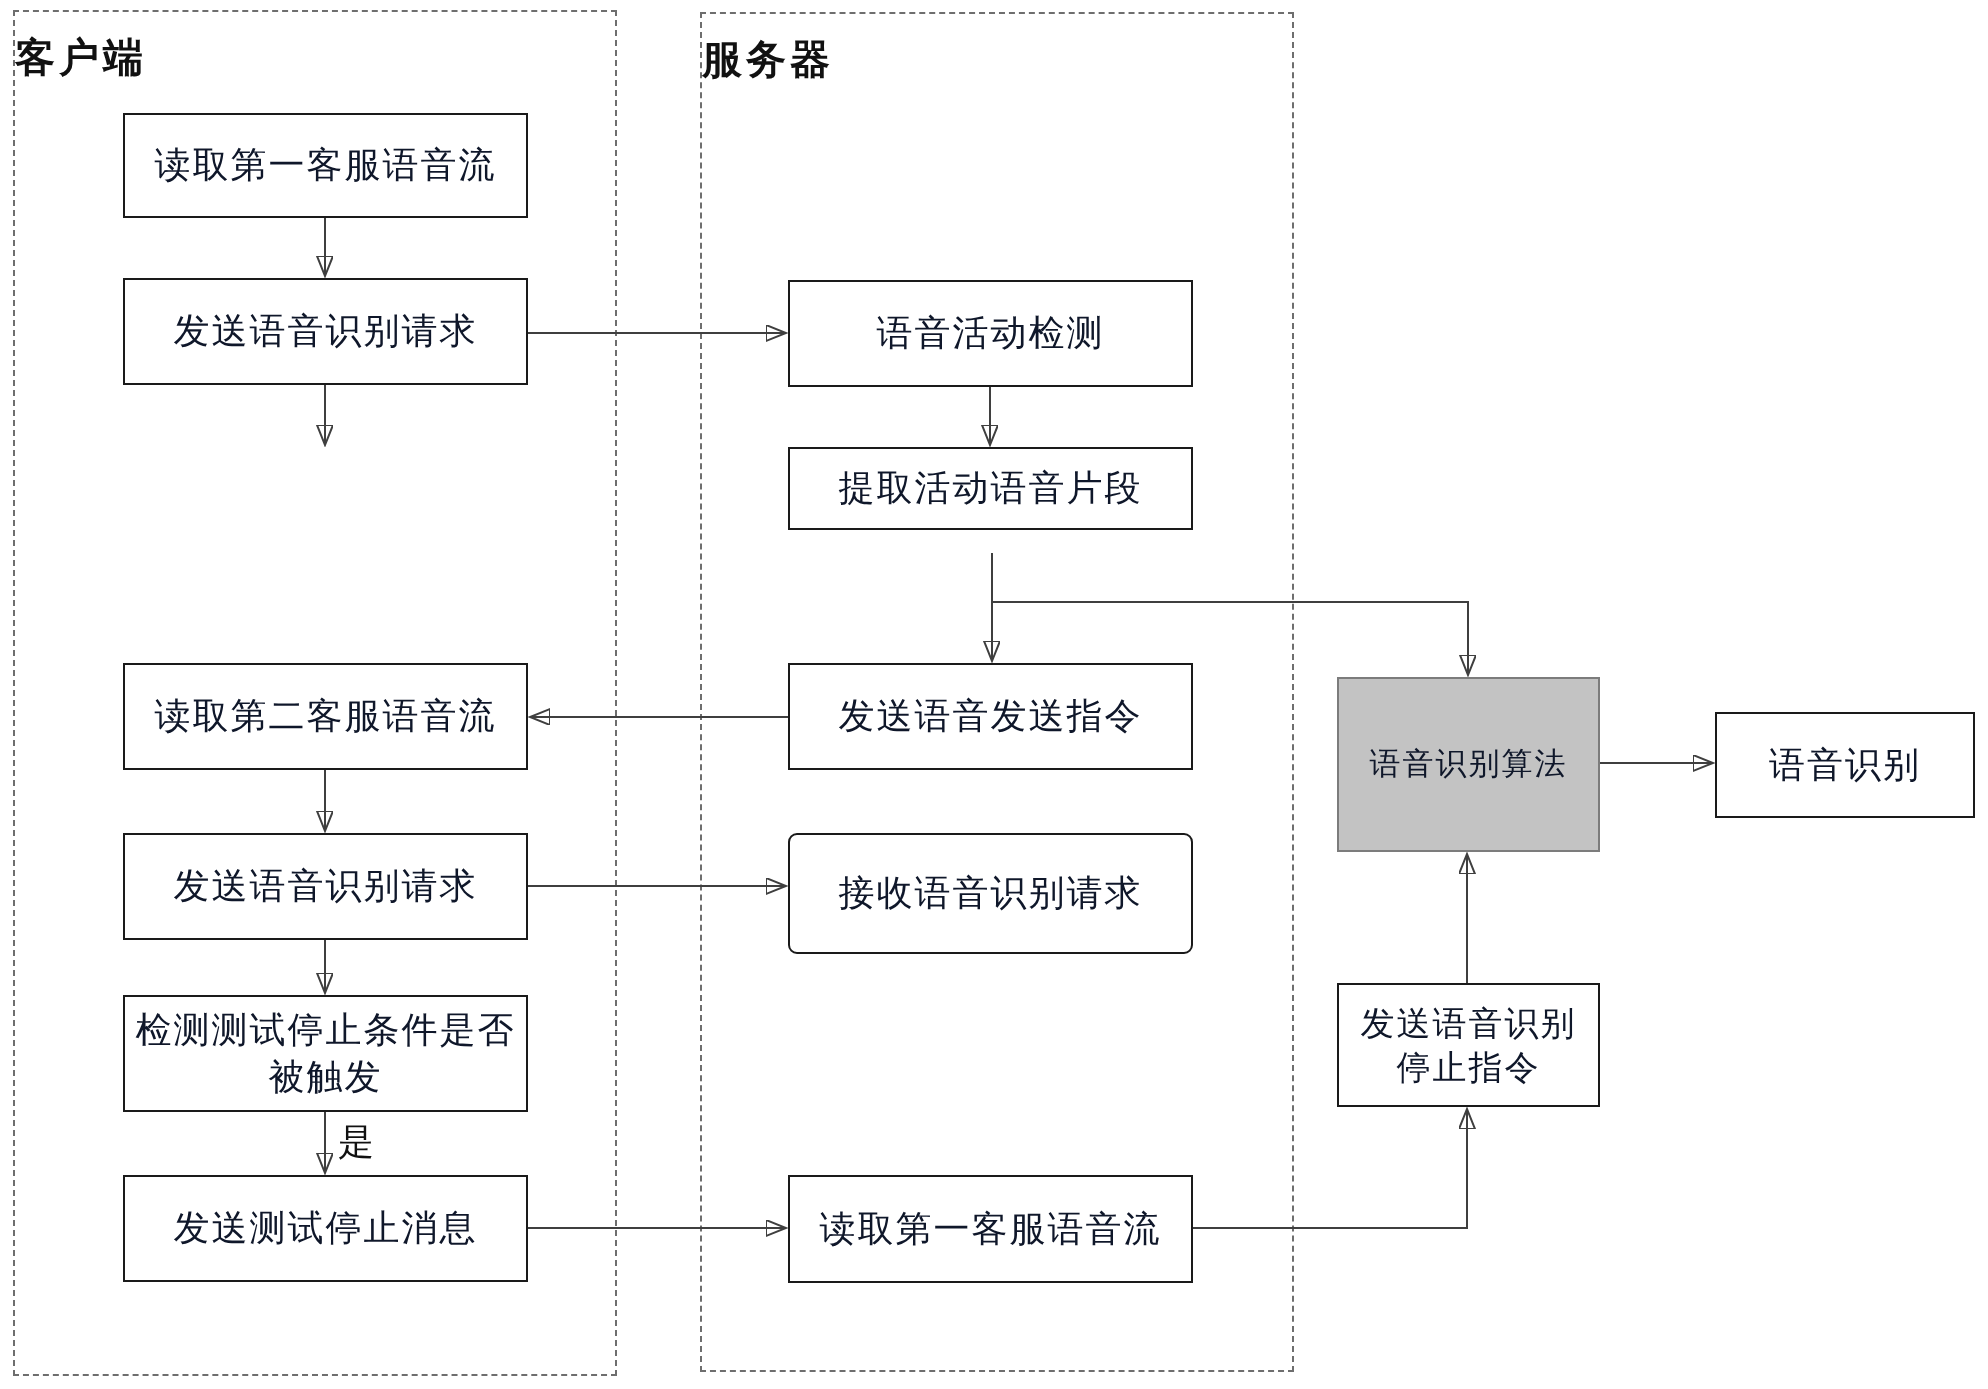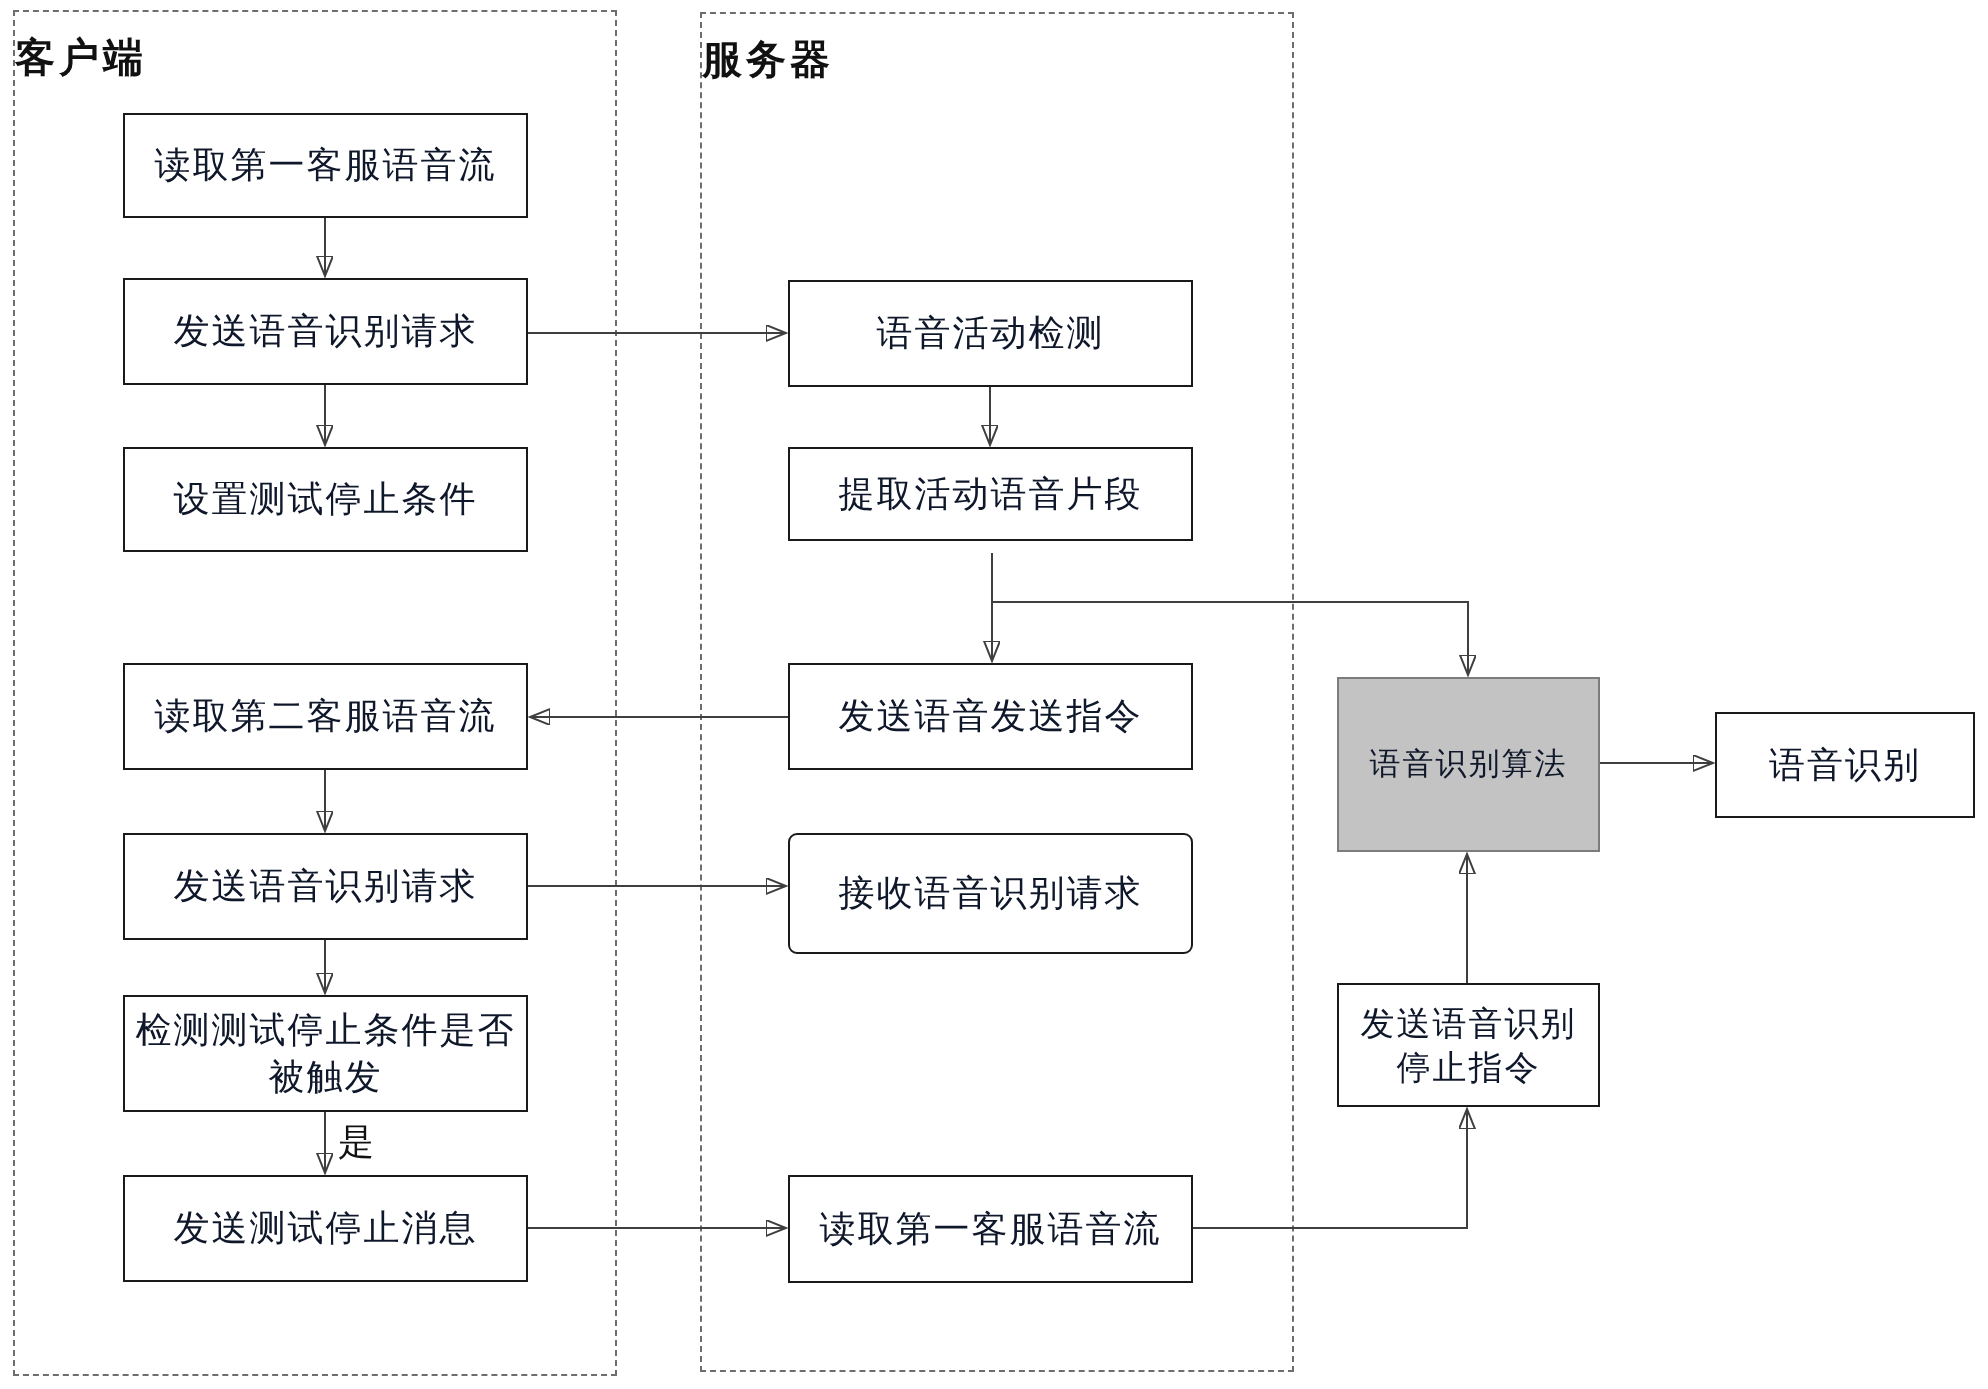--- a/index.html
+++ b/index.html
@@ -110,41 +110,38 @@
     <path d="M1467 983 L1467 856" marker-end="url(#ah)"></path>
     <path d="M1600 763 L1711 763" marker-end="url(#ah)"></path>
   </svg>
 
   <div class="node" style="left:123px; top:113px; width:405px; height:105px;">
     <span>读取第一客服语音流</span>
   </div>
   <div class="node" style="left:123px; top:278px; width:405px; height:107px;">
     <span>发送语音识别请求</span>
   </div>
-  <div class="node" style="left:123px; top:447px; width:405px; height:105px;">
-    <span>设置测试停止条件</span>
-  </div>
   <div class="node" style="left:123px; top:663px; width:405px; height:107px;">
     <span>读取第二客服语音流</span>
   </div>
   <div class="node" style="left:123px; top:833px; width:405px; height:107px;">
     <span>发送语音识别请求</span>
   </div>
   <div class="node" style="left:123px; top:995px; width:405px; height:117px;">
     <span>检测测试停止条件是否</span>
     <span>被触发</span>
   </div>
   <div class="node" style="left:123px; top:1175px; width:405px; height:107px;">
     <span>发送测试停止消息</span>
   </div>
 
   <div class="node" style="left:788px; top:280px; width:405px; height:107px;">
     <span>语音活动检测</span>
   </div>
-  <div class="node" style="left:788px; top:447px; width:405px; height:94px;">
+  <div class="node" style="left:788px; top:447px; width:405px; height:83px;">
     <span>提取活动语音片段</span>
   </div>
   <div class="node" style="left:788px; top:663px; width:405px; height:107px;">
     <span>发送语音发送指令</span>
   </div>
   <div class="node" style="left:788px; top:833px; width:405px; height:121px;border-radius:9px;">
     <span>接收语音识别请求</span>
   </div>
   <div class="node" style="left:788px; top:1175px; width:405px; height:108px;">
     <span>读取第一客服语音流</span>

